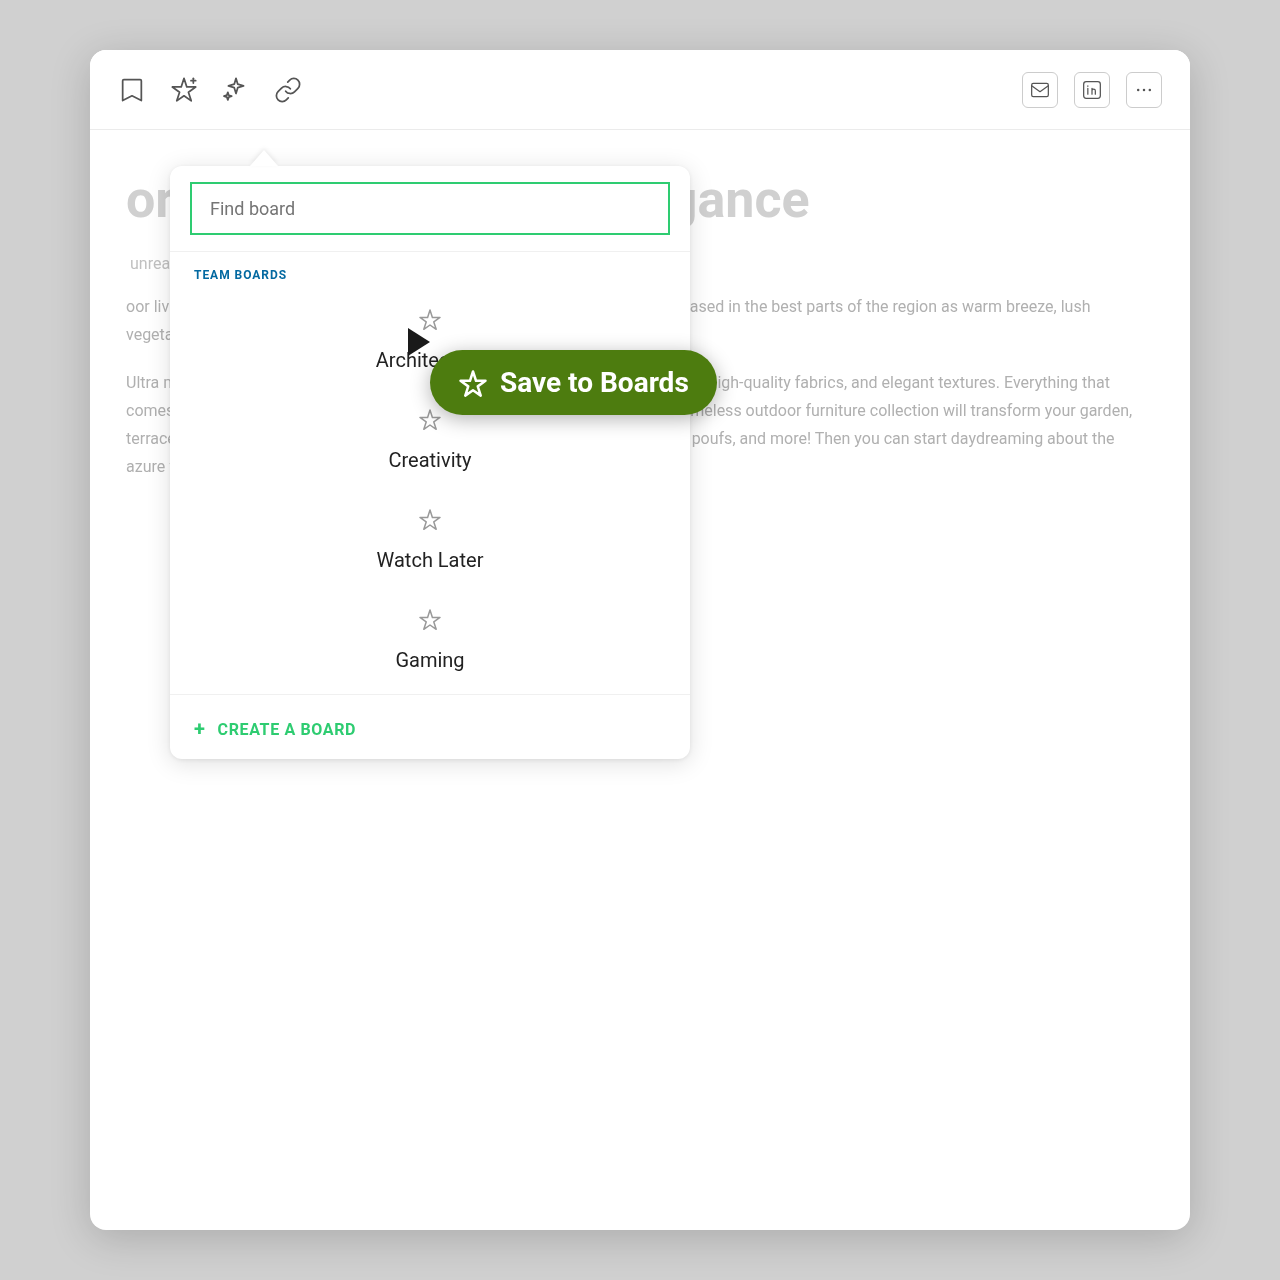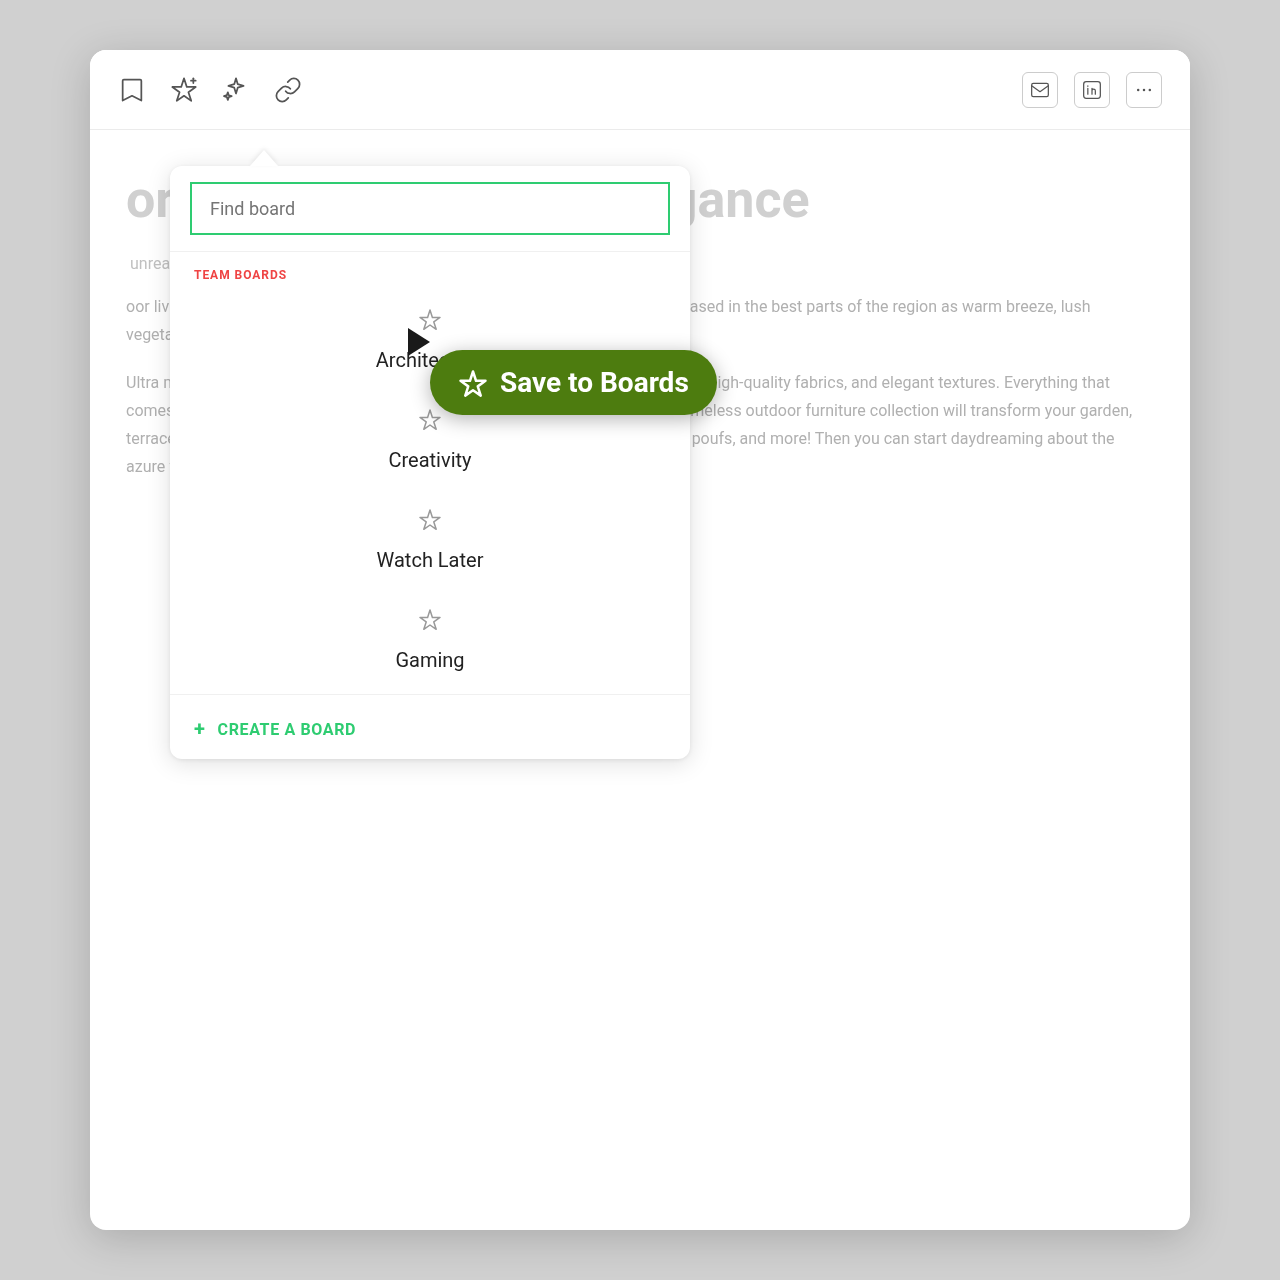--- a/index.html
+++ b/index.html
@@ -155,21 +155,21 @@
       border-radius: 0;
       outline: none;
       color: #999;
       font-family: inherit;
     }
 
     .section-label {
       padding: 16px 24px 8px 24px;
       font-size: 12px;
       font-weight: 700;
-      color: #ef4444;
+      color: #0369a1;
       letter-spacing: 0.08em;
       text-transform: uppercase;
     }
 
     .board-list {
       list-style: none;
     }
 
     .board-item {
       display: flex;

